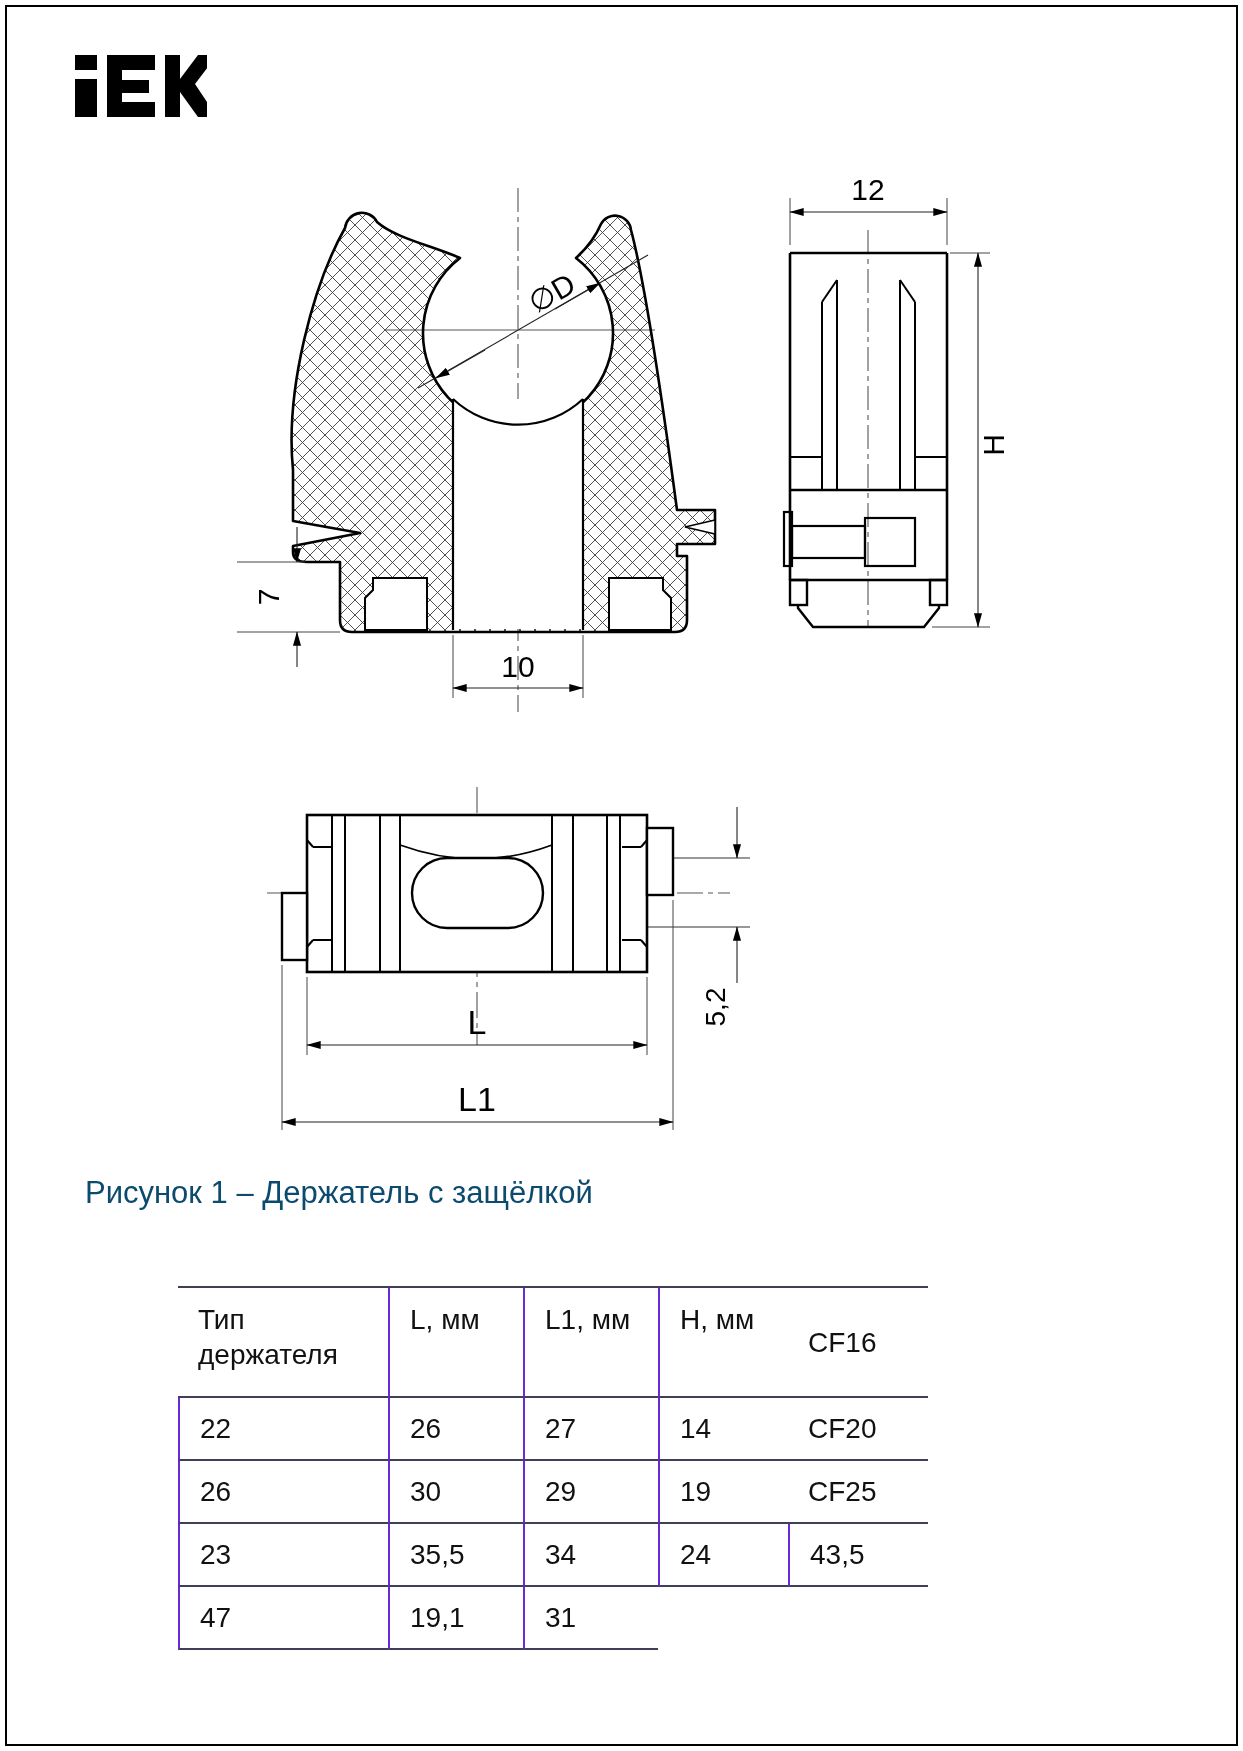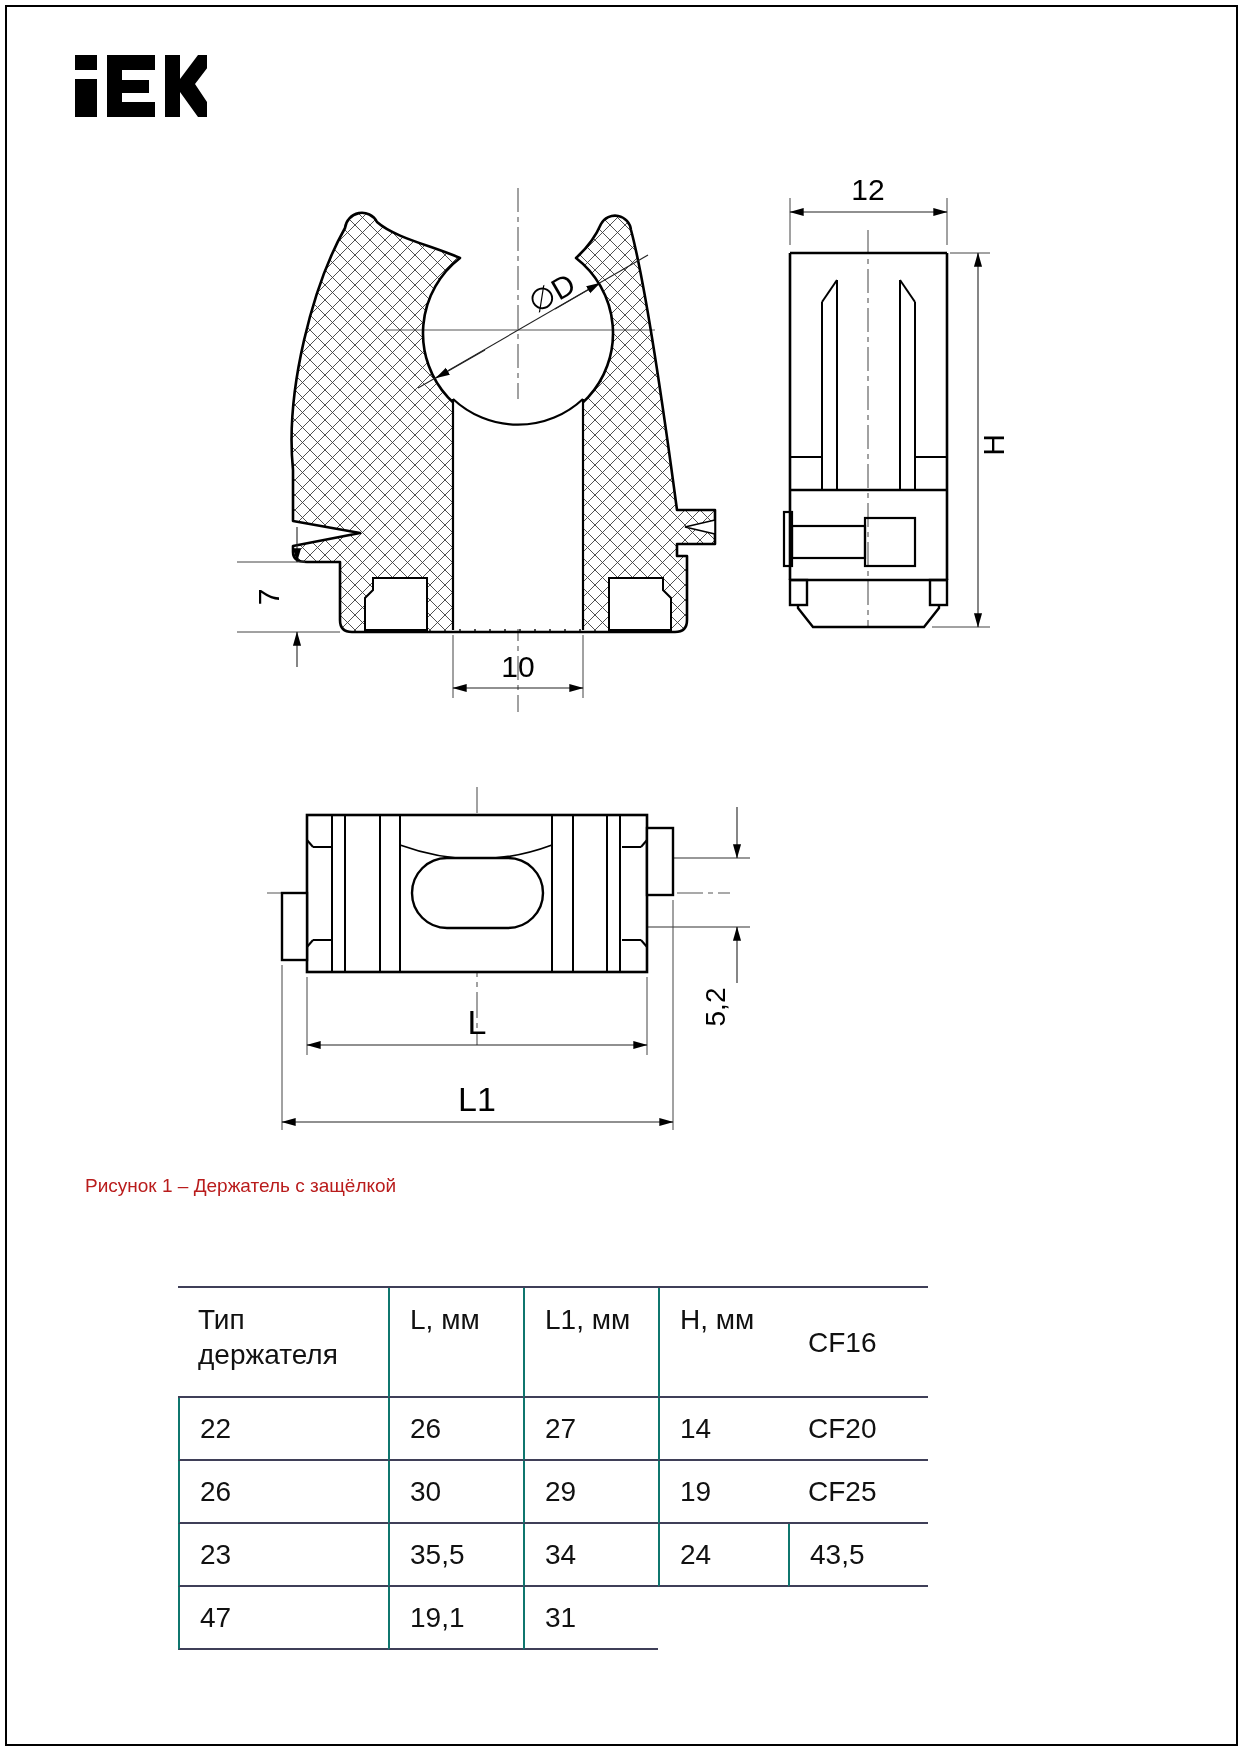--- a/index.html
+++ b/index.html
@@ -2,29 +2,29 @@
 <html><head>
 <meta charset="utf-8">
 <style>
   html,body{margin:0;padding:0;background:#e8e8e8;}
   #page{position:relative;width:1243px;height:1751px;background:#ffffff;overflow:hidden;
         font-family:"Liberation Sans",sans-serif;color:#111;}
   #frame{position:absolute;left:5px;top:5px;right:5px;bottom:5px;border:2px solid #000;pointer-events:none;}
   .abs{position:absolute;}
   svg text{font-family:"Liberation Sans",sans-serif;fill:#000;}
   .dimtxt{font-size:30px;}
-  .caption{position:absolute;left:85px;top:1175px;font-size:19px;color:#b91c1c;}
+  .caption{position:absolute;left:85px;top:1175px;font-size:31px;color:#0c4a6e;}
   
   .spec{position:absolute;left:178px;top:1286px;width:750px;
         display:grid;grid-template-columns:210px 135px 135px 130px 140px;
         grid-template-rows:110px 63px 63px 63px 63px;
         border-top:2px solid #3f3f58;font-size:28px;}
   .spec .cell{border-bottom:2px solid #3f3f58;display:flex;align-items:center;
         padding-left:20px;box-sizing:border-box;line-height:1.25;}
-  .spec .vline{border-left:2px solid #0f766e;}
+  .spec .vline{border-left:2px solid #6d28d9;}
   .spec .hdr{align-items:flex-start;padding-top:14px;}
 </style>
 </head>
 <body>
 
 <div id="page">
   <div id="frame"></div>
 
   <svg class="abs" style="left:75px;top:55px;" width="132" height="62" viewBox="0 0 132 62">
     <g fill="#000">

